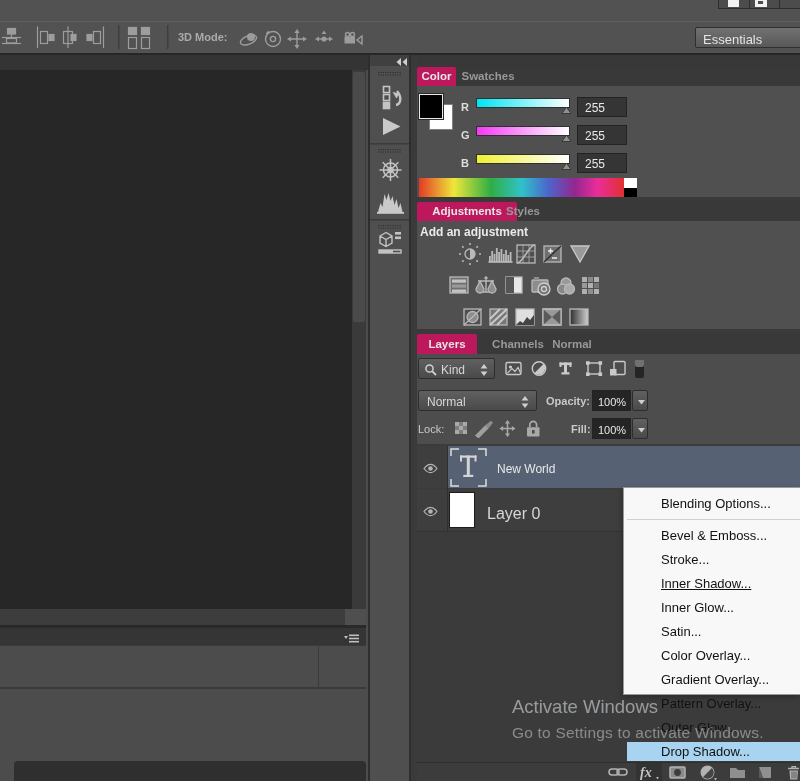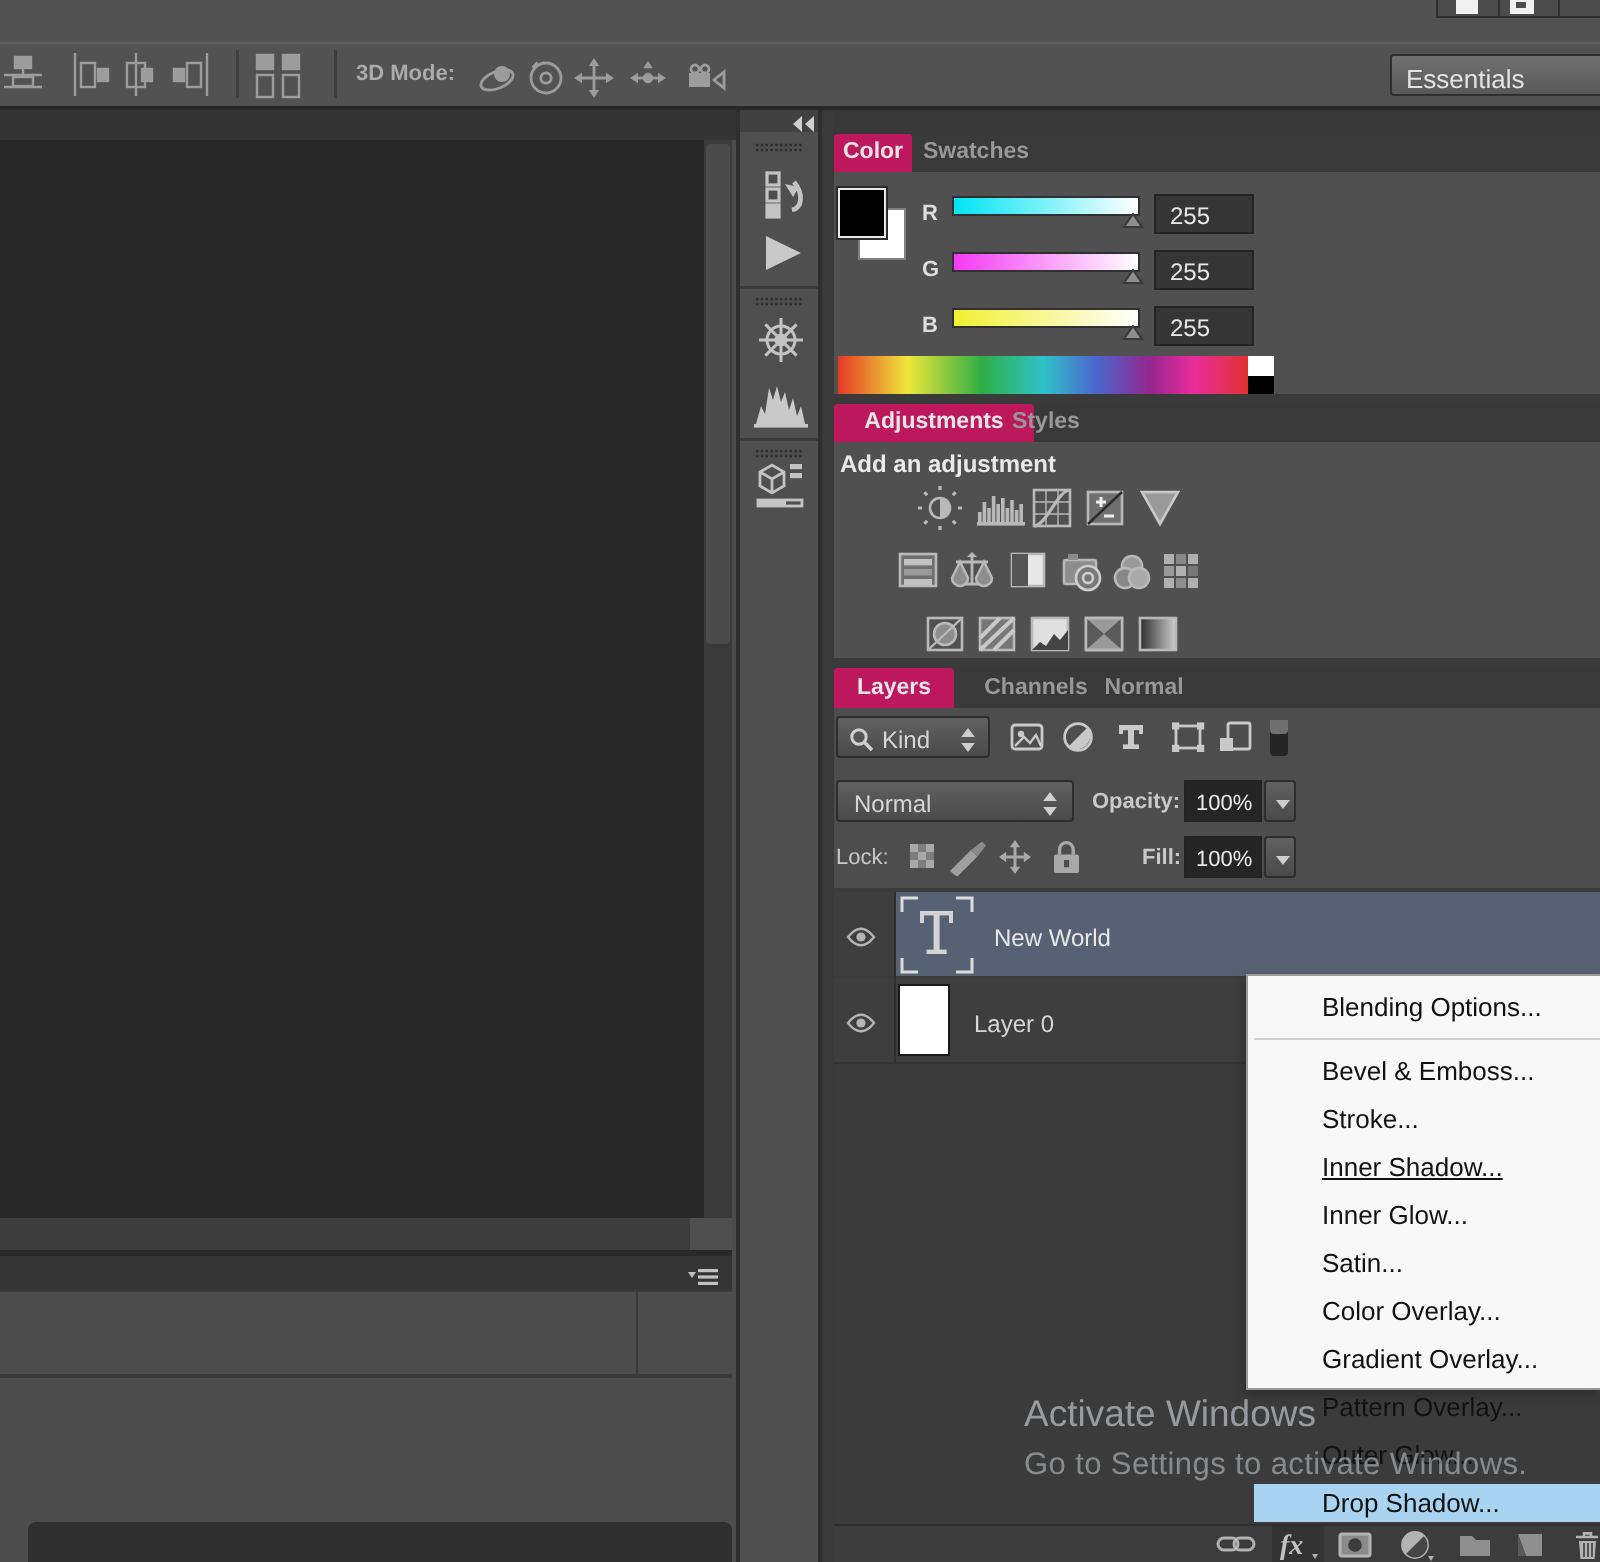--- a/index.html
+++ b/index.html
@@ -422,21 +422,21 @@
     </g>
   </svg>
   <div class="abs" style="left:497px;top:462px;font-size:12px;color:#e8e8e8;">New World</div>
 
   <div class="abs" style="left:417px;top:489px;width:383px;height:42px;background:#3e3e3e;"></div>
   <svg class="abs" style="left:423px;top:506px;" width="15" height="11" viewBox="0 0 15 11">
     <path d="M1,5.5 Q7.5,-2.8 14,5.5 Q7.5,13.8 1,5.5 Z" fill="none" stroke="#b4b4b4" stroke-width="1.2"></path>
     <circle cx="7.5" cy="5.5" r="2.3" fill="#b4b4b4"></circle>
   </svg>
   <div class="abs" style="left:449px;top:492px;width:26px;height:36px;background:#ffffff;border:1px solid #1c1c1c;box-sizing:border-box;"></div>
-  <div class="abs" style="left:487px;top:505px;font-size:12px;color:#d6d6d6;">Layer 0</div>
+  <div class="abs" style="left:487px;top:505px;font-size:16px;color:#d6d6d6;">Layer 0</div>
   <div class="abs" style="left:417px;top:531px;width:383px;height:1px;background:#333333;"></div>
 
   <div class="abs" style="left:417px;top:762px;width:383px;height:19px;background:#3c3c3c;border-top:1px solid #2e2e2e;box-sizing:border-box;"></div>
   <div class="abs" style="left:636px;top:763px;width:26px;height:18px;background:#333333;"></div>
   <svg class="abs" style="left:604px;top:764px;" width="196" height="17" viewBox="0 0 196 17">
     <g stroke="#b3b3b3" fill="none" stroke-width="1.5">
 
       <rect x="5" y="5" width="10" height="6" rx="3"></rect>
       <rect x="13" y="5" width="10" height="6" rx="3"></rect>
 

